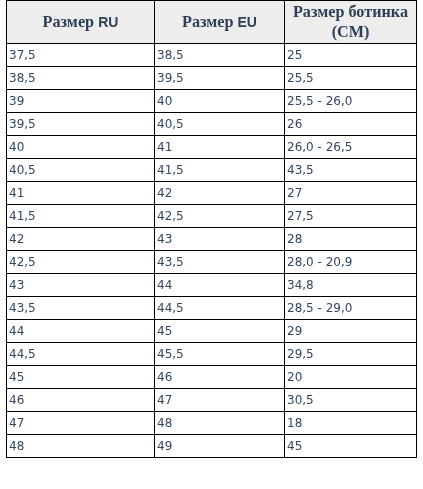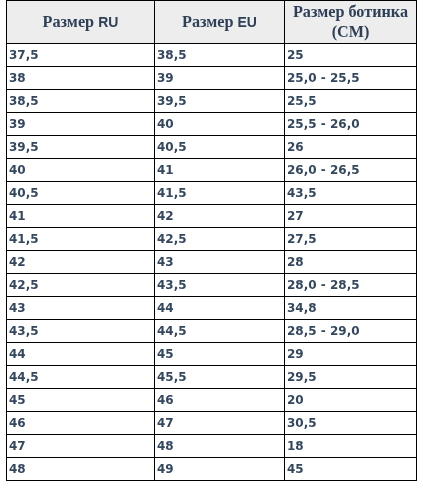--- a/index.html
+++ b/index.html
@@ -22,21 +22,20 @@
     border-collapse: collapse;
     table-layout: fixed;
     
     transform: translateZ(0);
   }
   .size-table th,
   .size-table td {
     border: 1px solid #000000;
     padding: 0;
     margin: 0;
-    font-weight: bold;
   }
   .size-table th.hcell {
     background: #ededed;
     color: #2e4057;
     font-weight: bold;
     text-align: center;
     vertical-align: middle;
     height: 41px;
     padding-bottom: 1px;
     line-height: 19px;
@@ -93,25 +92,20 @@
       </th>
     </tr>
   </thead>
   <tbody>
       <tr class="data-row">
         <td class="cell">37,5</td>
         <td class="cell">38,5</td>
         <td class="cell">25</td>
       </tr>
       <tr class="data-row">
-        <td class="cell">38</td>
-        <td class="cell">39</td>
-        <td class="cell">25,0 - 25,5</td>
-      </tr>
-      <tr class="data-row">
         <td class="cell">38,5</td>
         <td class="cell">39,5</td>
         <td class="cell">25,5</td>
       </tr>
       <tr class="data-row">
         <td class="cell">39</td>
         <td class="cell">40</td>
         <td class="cell">25,5 - 26,0</td>
       </tr>
       <tr class="data-row">
@@ -140,21 +134,21 @@
         <td class="cell">27,5</td>
       </tr>
       <tr class="data-row">
         <td class="cell">42</td>
         <td class="cell">43</td>
         <td class="cell">28</td>
       </tr>
       <tr class="data-row">
         <td class="cell">42,5</td>
         <td class="cell">43,5</td>
-        <td class="cell">28,0 - 28,5</td>
+        <td class="cell">28,0 - 20,9</td>
       </tr>
       <tr class="data-row">
         <td class="cell">43</td>
         <td class="cell">44</td>
         <td class="cell">34,8</td>
       </tr>
       <tr class="data-row">
         <td class="cell">43,5</td>
         <td class="cell">44,5</td>
         <td class="cell">28,5 - 29,0</td>

